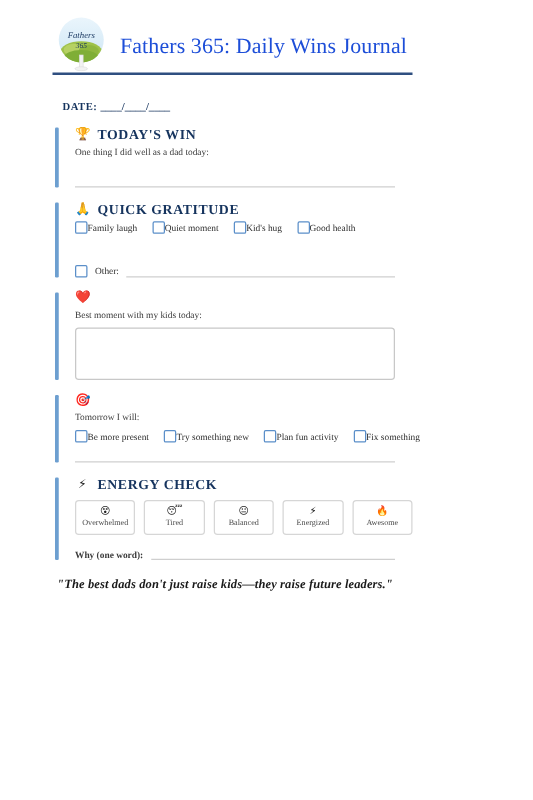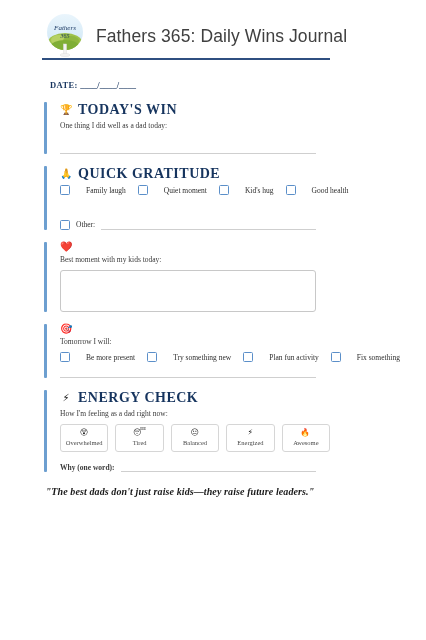--- a/index.html
+++ b/index.html
@@ -34,24 +34,24 @@
   }
   .logo {
     position: relative;
     width: 46px;
     height: 46px;
     flex: 0 0 46px;
     margin-right: 8px;
   }
   .logo svg { display: block; }
   .title {
-    font-family: Liberation Sans, sans-serif;
+    font-family: Liberation Serif, serif;
     font-size: 17.5px;
     font-weight: 400;
-    color: #404040;
+    color: #1d4ed8;
     letter-spacing: 0.1px;
     white-space: nowrap;
     line-height: 1;
     margin-top: 6px;
   }
   .header-rule {
     margin-left: 12px;
     margin-right: 0;
     height: 2px;
     background: #2f4f80;
@@ -94,21 +94,21 @@
   }
   .sec-emoji {
     font-family: "DejaVu Sans", sans-serif;
     font-size: 10px;
     line-height: 1;
     width: 12px;
     text-align: center;
   }
   .sec-title {
     font-family: "Liberation Serif", "DejaVu Serif", serif;
-    font-size: 14px;
+    font-size: 11px;
     font-weight: bold;
     color: #16345e;
     letter-spacing: 0.5px;
   }
   .sec-sub {
     font-family: "Liberation Serif", "DejaVu Serif", serif;
     font-size: 7.5px;
     color: #3a3a3a;
     margin-bottom: 6px;
   }
@@ -127,21 +127,21 @@
   .cb-row {
     display: flex;
     align-items: center;
     gap: 4px;
     flex-wrap: nowrap;
     margin-bottom: 5px;
   }
   .cb-item {
     display: flex;
     align-items: center;
-    gap: 16px;
+    gap: 0;
     margin-right: 8px;
   }
   .cb {
     width: 8px;
     height: 8px;
     border: 1px solid #5b8fc9;
     border-radius: 1.5px;
     background: #ffffff;
     flex: 0 0 auto;
   }
@@ -352,21 +352,20 @@
     </div>
     <div class="write-line tight"></div>
   </div>
 
   <div class="section">
     <div class="accent"></div>
     <div class="sec-head">
       <span class="sec-emoji">⚡</span>
       <span class="sec-title">ENERGY CHECK</span>
     </div>
-    <div class="sec-sub">How I'm feeling as a dad right now:</div>
     <div class="mood-row">
       <div class="mood">
         <span class="mood-emoji">😵</span>
         <span class="mood-label">Overwhelmed</span>
       </div>
       <div class="mood">
         <span class="mood-emoji">😴</span>
         <span class="mood-label">Tired</span>
       </div>
       <div class="mood">

